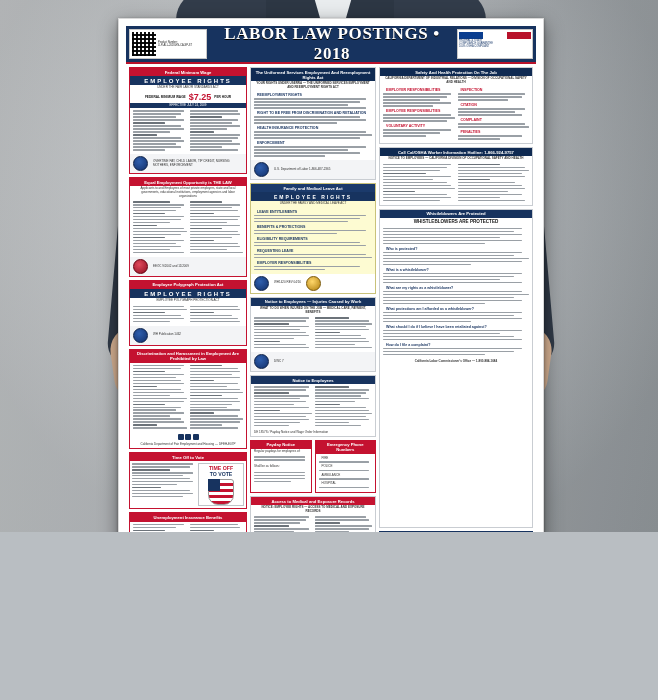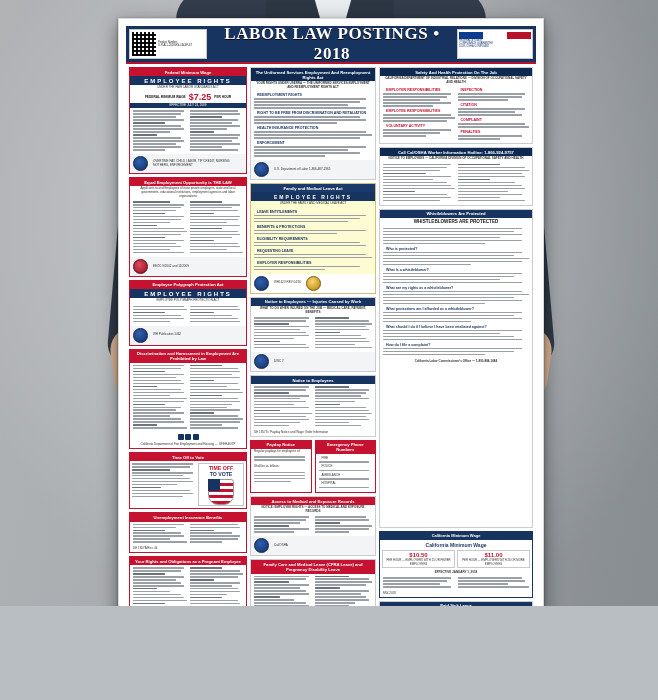--- a/index.html
+++ b/index.html
@@ -1,21 +1,21 @@
 <!DOCTYPE html>
 <html><head>
 <meta charset="utf-8">
 <style>
   html,body{margin:0;padding:0;}
   body{
     width:658px;height:700px;overflow:hidden;
     font-family:"Liberation Sans", sans-serif;
     background:#b9bec2;
   }
-  .scene{position:relative;width:658px;height:606px;overflow:hidden;}
+  .scene{position:relative;width:658px;height:532px;overflow:hidden;}
 
   
   .wall{position:absolute;inset:0;
     background:linear-gradient(100deg,#c9ccce 0%,#bfc3c6 35%,#a9aeb2 70%,#9aa0a4 100%);}
   .wall:after{content:"";position:absolute;inset:0;
     background:radial-gradient(ellipse at 50% 40%, rgba(255,255,255,.25), rgba(0,0,0,.12) 80%);}
 
   
   .person{position:absolute;left:0;top:0;width:658px;height:700px;}
   .torso{position:absolute;left:176px;top:-10px;width:310px;height:300px;

